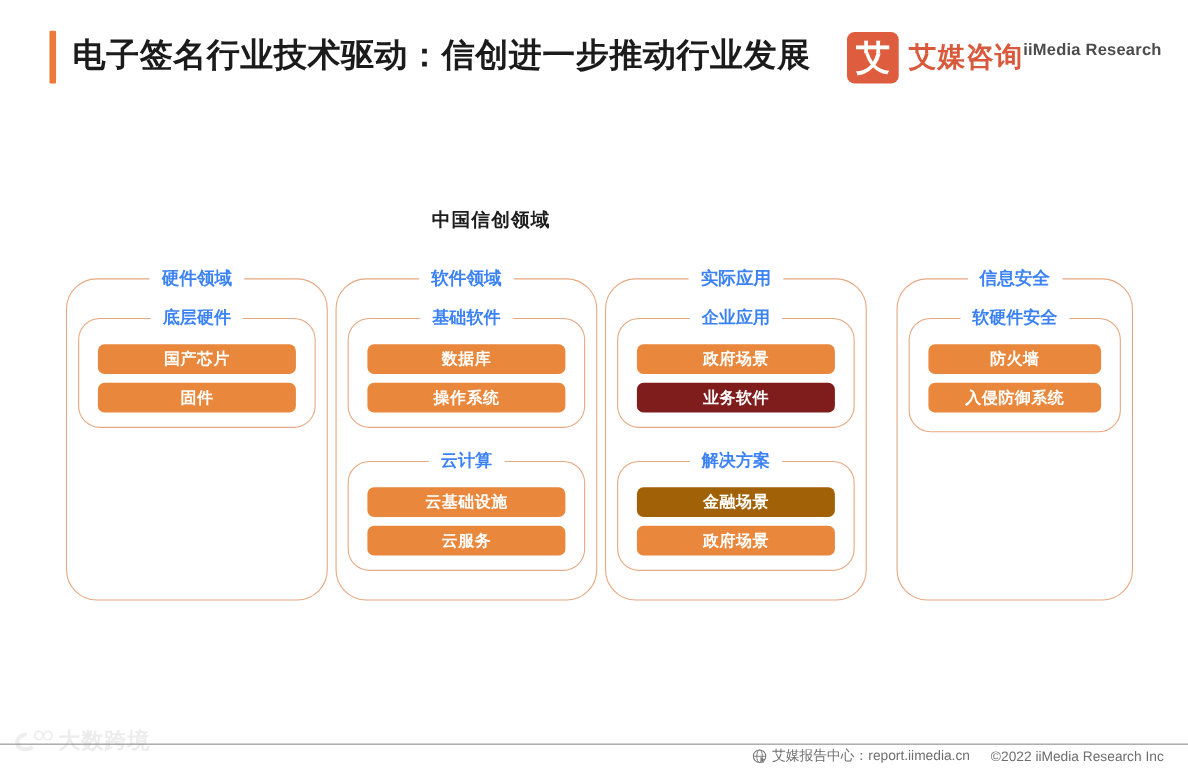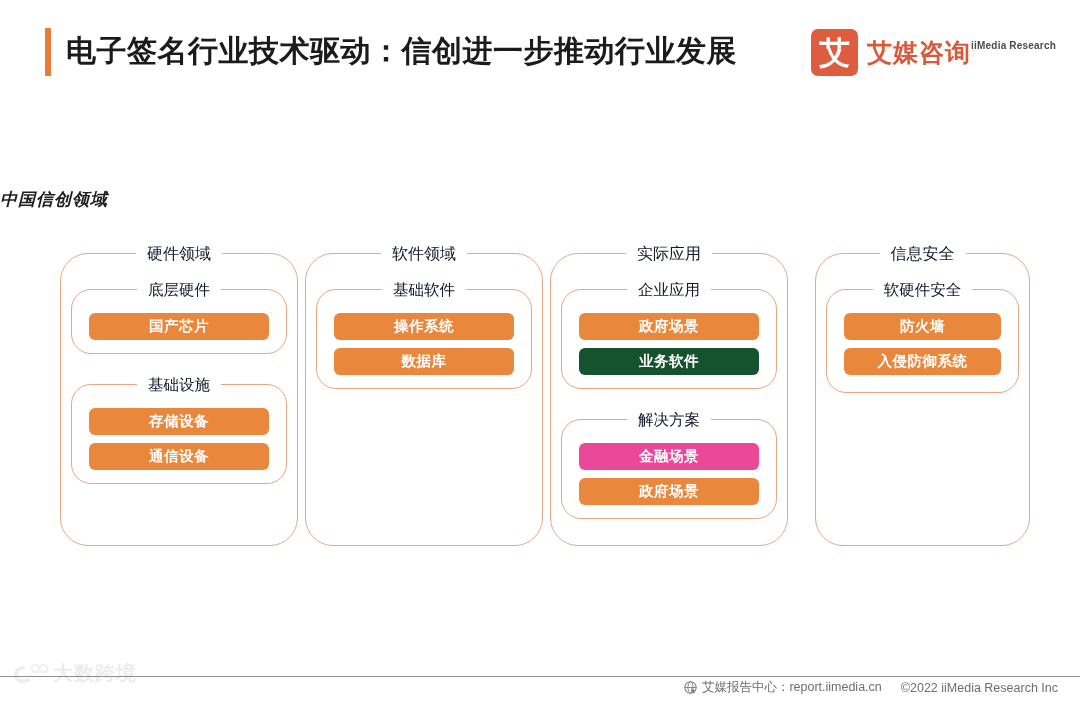--- a/index.html
+++ b/index.html
@@ -24,49 +24,48 @@
   }
   .brand { position: absolute; right: 24px; top: 28px; height: 48px; display: flex; align-items: center; gap: 9px; }
   .brand-mark {
     width: 47px; height: 47px; background: #DE5D3E; border-radius: 7px;
     display: flex; align-items: center; justify-content: center;
     color: #fff; font-size: 31px; font-weight: 700; line-height: 1;
     font-family: "Liberation Sans", "DejaVu Sans", sans-serif;
   }
   .brand-text { display: flex; flex-direction: row; justify-content: center; }
   .brand-cn { font-size: 25px; font-weight: 700; color: #D9593C; letter-spacing: 1px; line-height: 28px; }
-  .brand-en { font-size: 10px; font-weight: 700; color: #4c4c4c; letter-spacing: 0.2px; line-height: 15px; }
+  .brand-en { font-size: 15px; font-weight: 700; color: #4c4c4c; letter-spacing: 0.2px; line-height: 15px; }
 
   
   .chart-title {
     position: absolute; left: 0; top: 188px; width: 893px;
-    font-size: 17px; font-weight: 700; color: #1d1d1d;
+    text-align: center; font-size: 17px; font-weight: 700; color: #1d1d1d;
     letter-spacing: 1px;
-    font-style: italic;
   }
 
   
   .diagram { position: absolute; left: 0; top: 0; width: 1080px; height: 702px; }
 
   .column { position: absolute; top: 243px; height: 303px; }
   .col-0 { left: 60px;  width: 238px; }
   .col-1 { left: 305px; width: 238px; }
   .col-2 { left: 550px; width: 238px; }
   .col-3 { left: 815px; width: 215px; }
 
   
   .fbox { position: relative; }
   .fbox > .fb-border {
     position: absolute; left: 0; right: 0; top: 10px; bottom: 0;
     border: 1.4px solid #E6A882; border-radius: 26px;
   }
   .fbox > .fb-legend {
     position: absolute; left: 50%; top: 0; transform: translateX(-50%);
     background: #ffffff; padding: 0 11px;
-    font-size: 16px; font-weight: 400; color: #0f172a;
+    font-size: 16px; font-weight: 700; color: #3b82f6;
     line-height: 21px; white-space: nowrap; z-index: 2;
   }
   .fbox.outer > .fb-border { border-radius: 28px; }
   .fbox.inner > .fb-border { border-radius: 20px; }
   .fbox.inner > .fb-legend { font-size: 15.5px; }
 
   .outer { position: absolute; left: 0; top: 0; width: 100%; height: 303px; }
   .outer-body { position: absolute; left: 11px; right: 11px; top: 36px; bottom: 12px; }
 
   .inner { position: relative; width: 100%; }
@@ -128,82 +127,83 @@
       <div class="fbox outer outer">
         <div class="fb-border" style="border-color: rgb(230, 168, 130);"></div>
         <div class="fb-legend">硬件领域</div>
         <div class="outer-body">
 
           <div class="fbox inner">
             <div class="fb-border" style="border-color: rgb(230, 168, 130);"></div>
             <div class="fb-legend">底层硬件</div>
             <div class="inner-body">
               <div class="pill" style="background: rgb(233, 136, 60);">国产芯片</div>
+              <div class="pill" style="background: rgb(233, 136, 60);">固件</div>
             </div>
           </div>
 
           <div class="gap-block"></div>
 
-          <div class="fbox inner">
-            <div class="fb-border" style="border-color: rgb(230, 168, 130);"></div>
-            <div class="fb-legend">基础设施</div>
-            <div class="inner-body">
-              <div class="pill" style="background: rgb(233, 136, 60);">存储设备</div>
-              <div class="pill" style="background: rgb(233, 136, 60);">通信设备</div>
-            </div>
-          </div>
 
         </div>
       </div>
     </div>
 
     <div class="column col-1">
       <div class="fbox outer">
         <div class="fb-border" style="border-color: rgb(230, 168, 130);"></div>
         <div class="fb-legend">软件领域</div>
         <div class="outer-body">
 
           <div class="fbox inner">
             <div class="fb-border" style="border-color: rgb(230, 168, 130);"></div>
             <div class="fb-legend">基础软件</div>
             <div class="inner-body">
+              <div class="pill" style="background: rgb(233, 136, 60);">数据库</div>
               <div class="pill" style="background: rgb(233, 136, 60);">操作系统</div>
-              <div class="pill" style="background: rgb(233, 136, 60);">数据库</div>
             </div>
           </div>
 
           <div class="gap-block"></div>
 
+          <div class="fbox inner">
+            <div class="fb-border" style="border-color: rgb(230, 168, 130);"></div>
+            <div class="fb-legend">云计算</div>
+            <div class="inner-body">
+              <div class="pill" style="background: rgb(233, 136, 60);">云基础设施</div>
+              <div class="pill" style="background: rgb(233, 136, 60);">云服务</div>
+            </div>
+          </div>
 
         </div>
       </div>
     </div>
 
     <div class="column col-2">
       <div class="fbox outer">
         <div class="fb-border" style="border-color: rgb(230, 168, 130);"></div>
         <div class="fb-legend">实际应用</div>
         <div class="outer-body">
 
           <div class="fbox inner">
             <div class="fb-border" style="border-color: rgb(230, 168, 130);"></div>
             <div class="fb-legend">企业应用</div>
             <div class="inner-body">
               <div class="pill" style="background: rgb(233, 136, 60);">政府场景</div>
-              <div class="pill" style="background: #14532d;">业务软件</div>
+              <div class="pill" style="background: #7f1d1d;">业务软件</div>
             </div>
           </div>
 
           <div class="gap-block"></div>
 
           <div class="fbox inner">
             <div class="fb-border" style="border-color: rgb(230, 168, 130);"></div>
             <div class="fb-legend">解决方案</div>
             <div class="inner-body">
-              <div class="pill" style="background: #ec4899;">金融场景</div>
+              <div class="pill" style="background: #a16207;">金融场景</div>
               <div class="pill" style="background: rgb(233, 136, 60);">政府场景</div>
             </div>
           </div>
 
         </div>
       </div>
     </div>
 
     <div class="column col-3">
       <div class="fbox outer">

